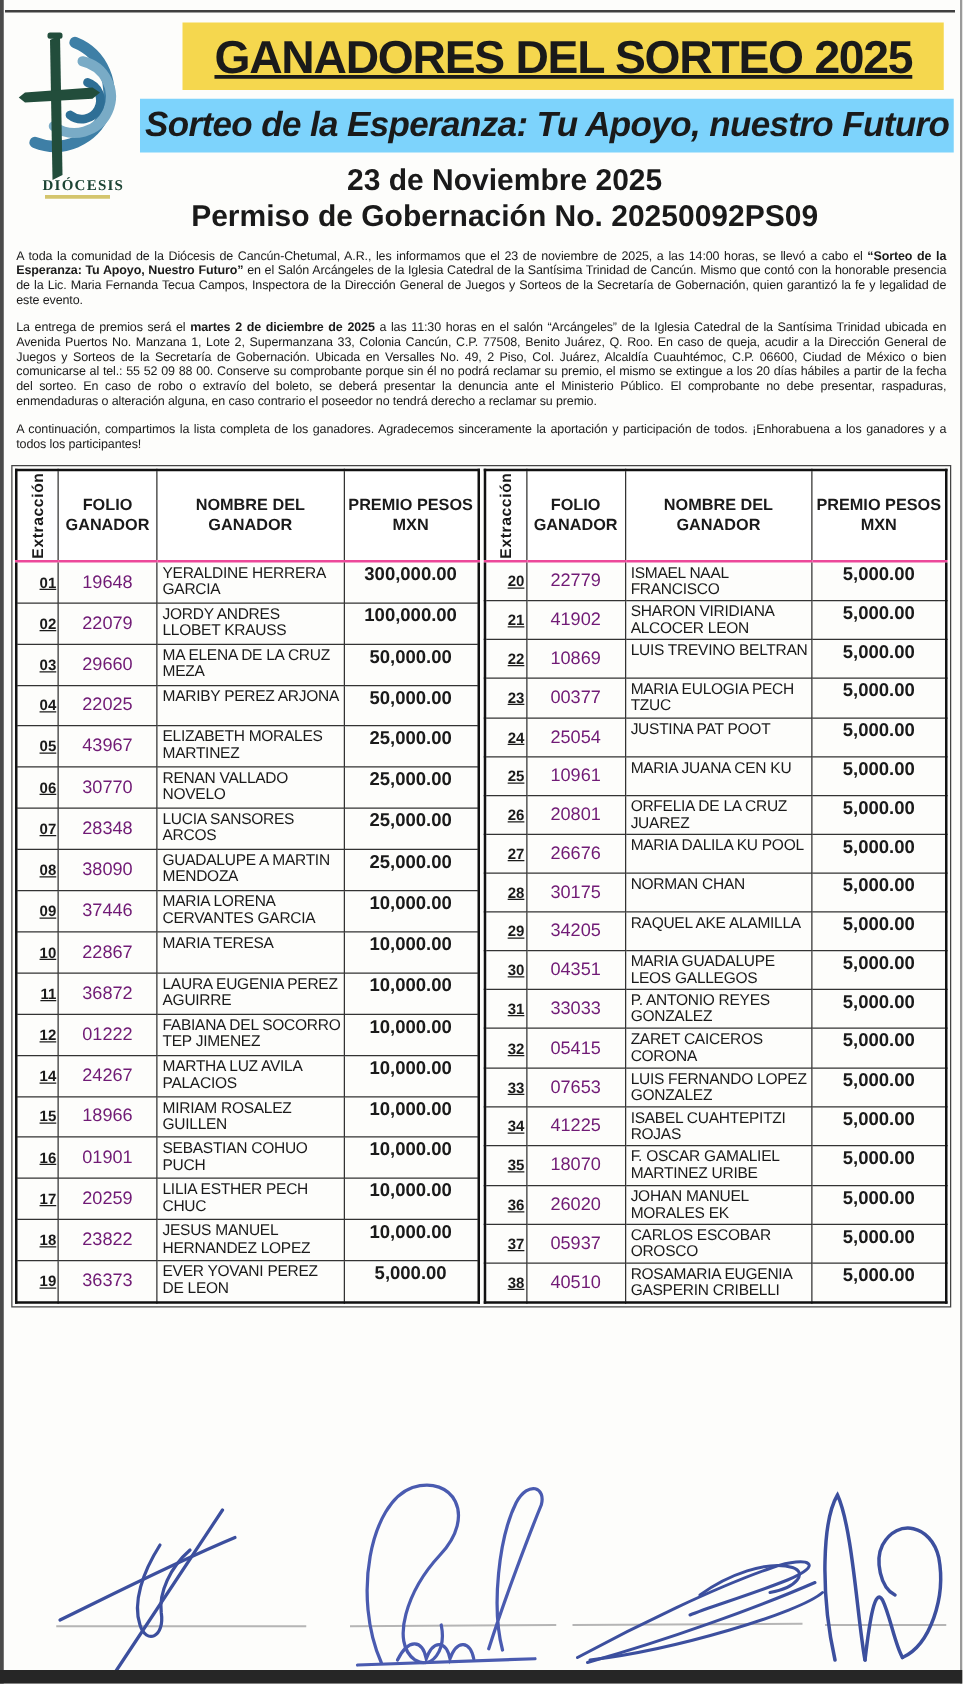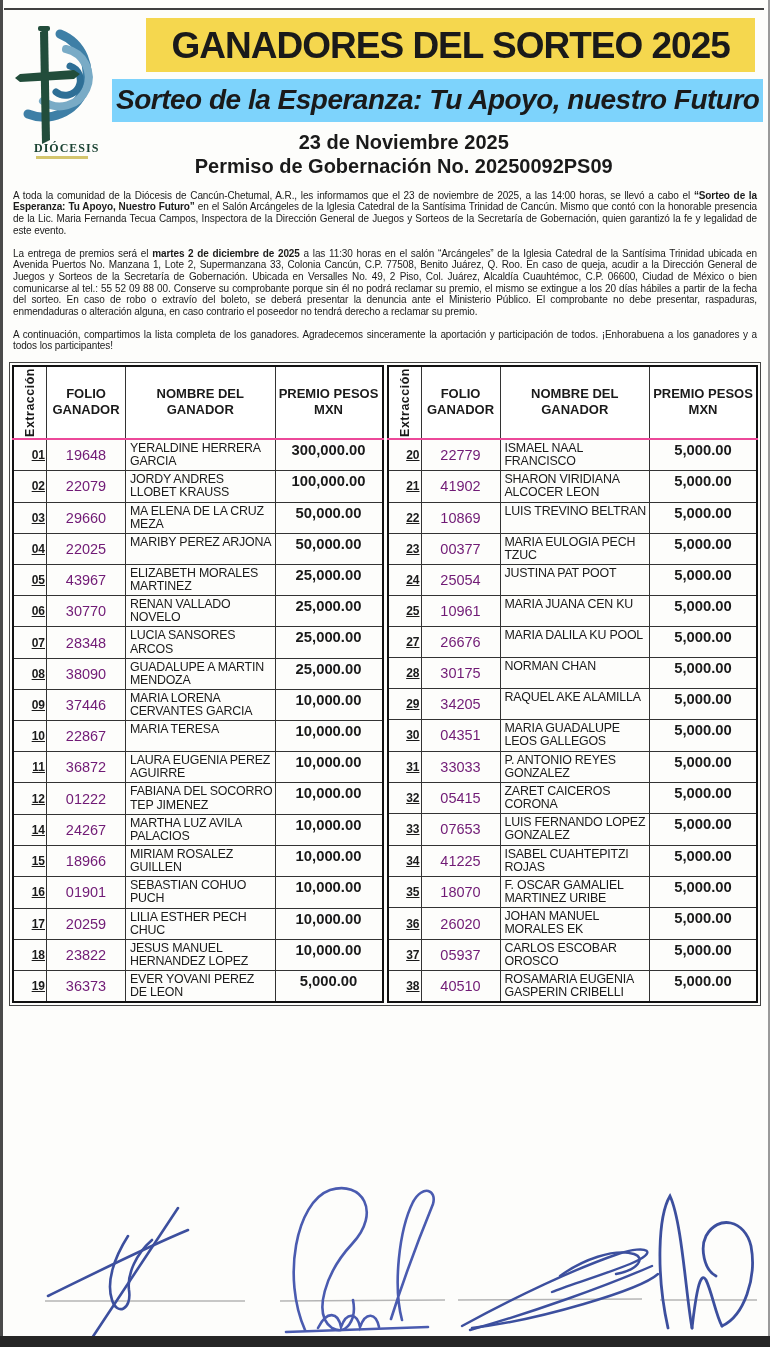--- a/index.html
+++ b/index.html
@@ -32,32 +32,32 @@
   .logo-wrap { width:102px; flex:0 0 102px; padding-top:6px; }
   .head-right { flex:1; }
   .title-block {
     background:#f5d74e;
     margin:2px 10px 0 34px;
     padding:7px 6px 5px;
     text-align:center;
   }
   .page-title {
     font-size:37px; font-weight:bold; letter-spacing:-1px;
-    white-space:nowrap;
+    text-decoration:underline; white-space:nowrap;
   }
   .subtitle-block {
     background:#7dd3fc;
     margin:7px 2px 0 0;
     padding:5px 4px 6px;
     text-align:center;
     font-style:italic;
   }
   .page-subtitle { font-size:28px; font-weight:bold; letter-spacing:-0.5px; white-space:nowrap; }
   .date-line, .permit-line {
-    text-align:center; font-weight:bold; font-size:20px; line-height:1.22;
+    text-align:center; font-weight:bold; font-size:24px; line-height:1.22;
     margin-left:-70px;
   }
   .date-line { margin-top:8px; }
 
   
   .para {
     margin:11px 13px 0 13px;
     font-size:10px; line-height:1.17;
     text-align:justify; letter-spacing:-0.1px;
   }
@@ -323,20 +323,26 @@
         <td class="name">JUSTINA PAT POOT</td>
         <td class="prize">5,000.00</td>
       </tr>
         <tr>
         <td class="extraction">25</td>
         <td class="folio">10961</td>
         <td class="name">MARIA JUANA CEN KU</td>
         <td class="prize">5,000.00</td>
       </tr>
         <tr>
+        <td class="extraction">26</td>
+        <td class="folio">20801</td>
+        <td class="name">ORFELIA DE LA CRUZ JUAREZ</td>
+        <td class="prize">5,000.00</td>
+      </tr>
+        <tr>
         <td class="extraction">27</td>
         <td class="folio">26676</td>
         <td class="name">MARIA DALILA KU POOL</td>
         <td class="prize">5,000.00</td>
       </tr>
         <tr>
         <td class="extraction">28</td>
         <td class="folio">30175</td>
         <td class="name">NORMAN CHAN</td>
         <td class="prize">5,000.00</td>

